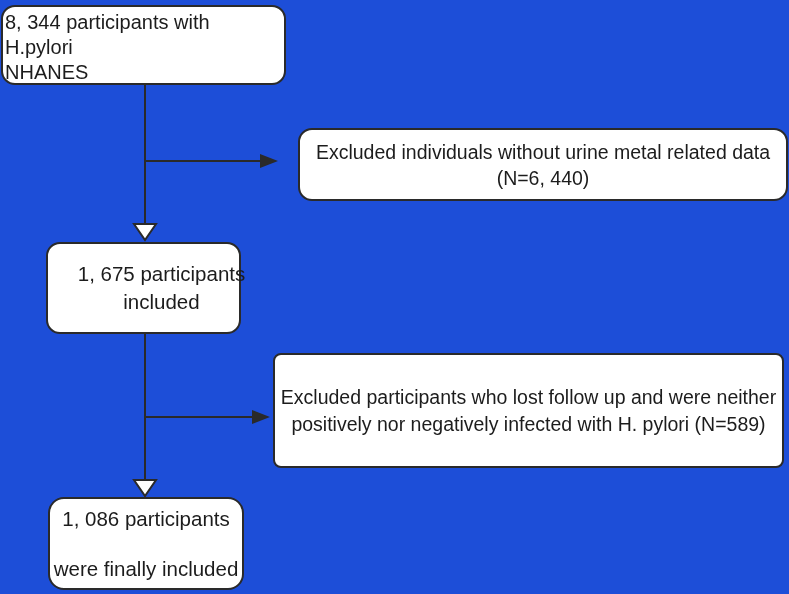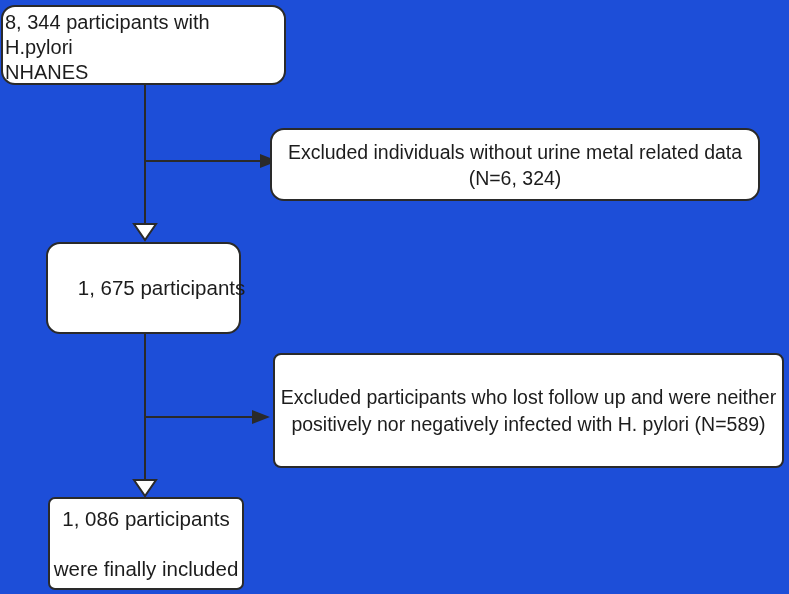--- a/index.html
+++ b/index.html
@@ -55,41 +55,41 @@
     left: 1px; top: 5px; width: 285px; height: 80px;
     justify-content: flex-start;
     align-items: flex-start;
     text-align: left;
     padding: 3px 2px;
     font-size: 20px;
     line-height: 25px;
   }
   .box-initial .line { white-space: normal; }
   .box-excluded-urine {
-    left: 270px; top: 128px; width: 490px; height: 73px;
+    left: 298px; top: 128px; width: 490px; height: 73px;
     font-size: 19.5px;
     line-height: 26px;
   }
   .box-included {
     left: 46px; top: 242px; width: 195px; height: 92px;
     font-size: 20.5px;
     line-height: 28px;
     padding-left: 36px;
   }
   .box-excluded-followup {
     left: 273px; top: 353px; width: 511px; height: 115px;
     font-size: 19.5px;
     line-height: 27px;
     border-radius: 8px;
   }
   .box-final {
     left: 48px; top: 497px; width: 196px; height: 93px;
     font-size: 20.5px;
     line-height: 28px;
-    border-radius: 7px;
+    border-radius: 16px;
     gap: 22px;
   }
 </style>
 </head>
 <body>
 
 <div class="canvas">
 
   <svg class="edges" viewBox="0 0 789 594" xmlns="http://www.w3.org/2000/svg">
 
@@ -114,25 +114,26 @@
     </g>
   </svg>
 
   <div class="box box-initial">
     <div class="line">8, 344 participants with H.pylori</div>
     <div class="line">NHANES</div>
   </div>
 
   <div class="box box-excluded-urine">
     <div class="line">Excluded individuals without urine metal related data</div>
-    <div class="line">(N=6, 324)</div>
+    <div class="line">(N=6, 440)</div>
   </div>
 
   <div class="box box-included">
     <div class="line">1, 675 participants</div>
+    <div class="line">included</div>
   </div>
 
   <div class="box box-excluded-followup">
     <div class="line">Excluded participants who lost follow up and were neither</div>
     <div class="line">positively nor negatively infected with H. pylori (N=589)</div>
   </div>
 
   <div class="box box-final">
     <div class="line">1, 086 participants</div>
     <div class="line">were finally included</div>

